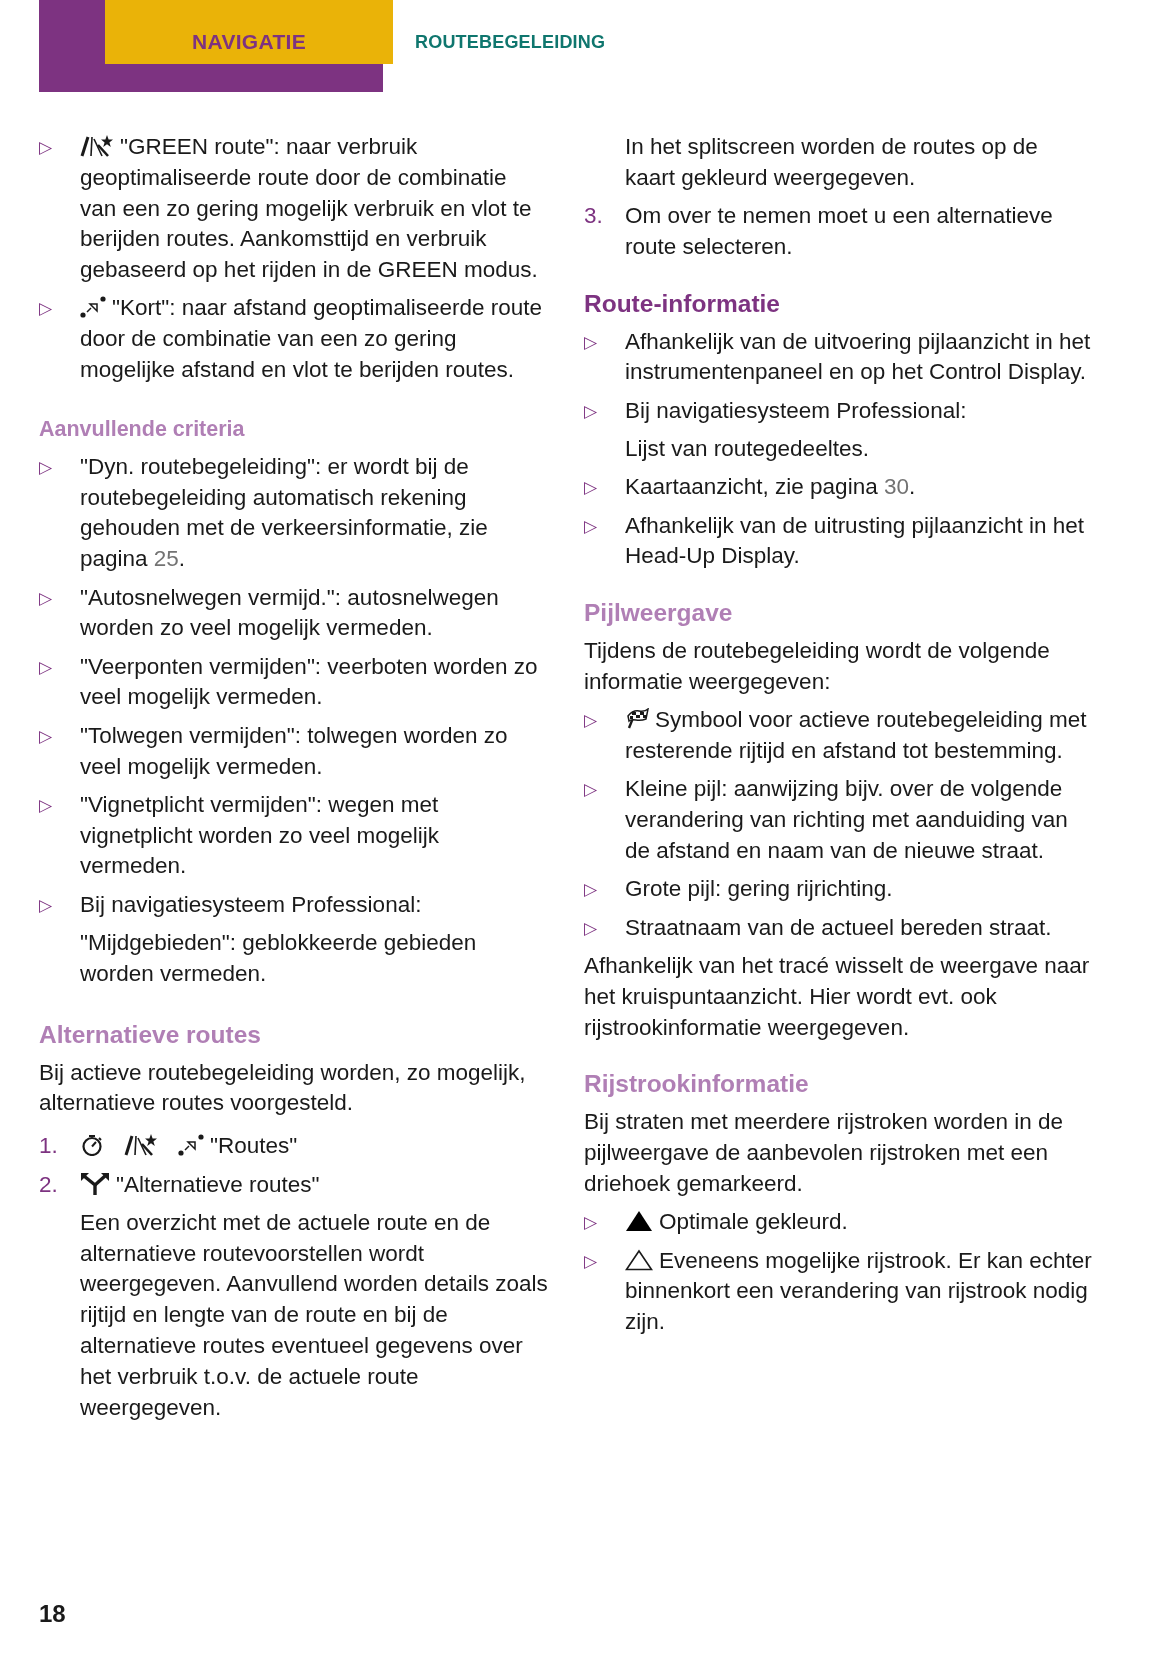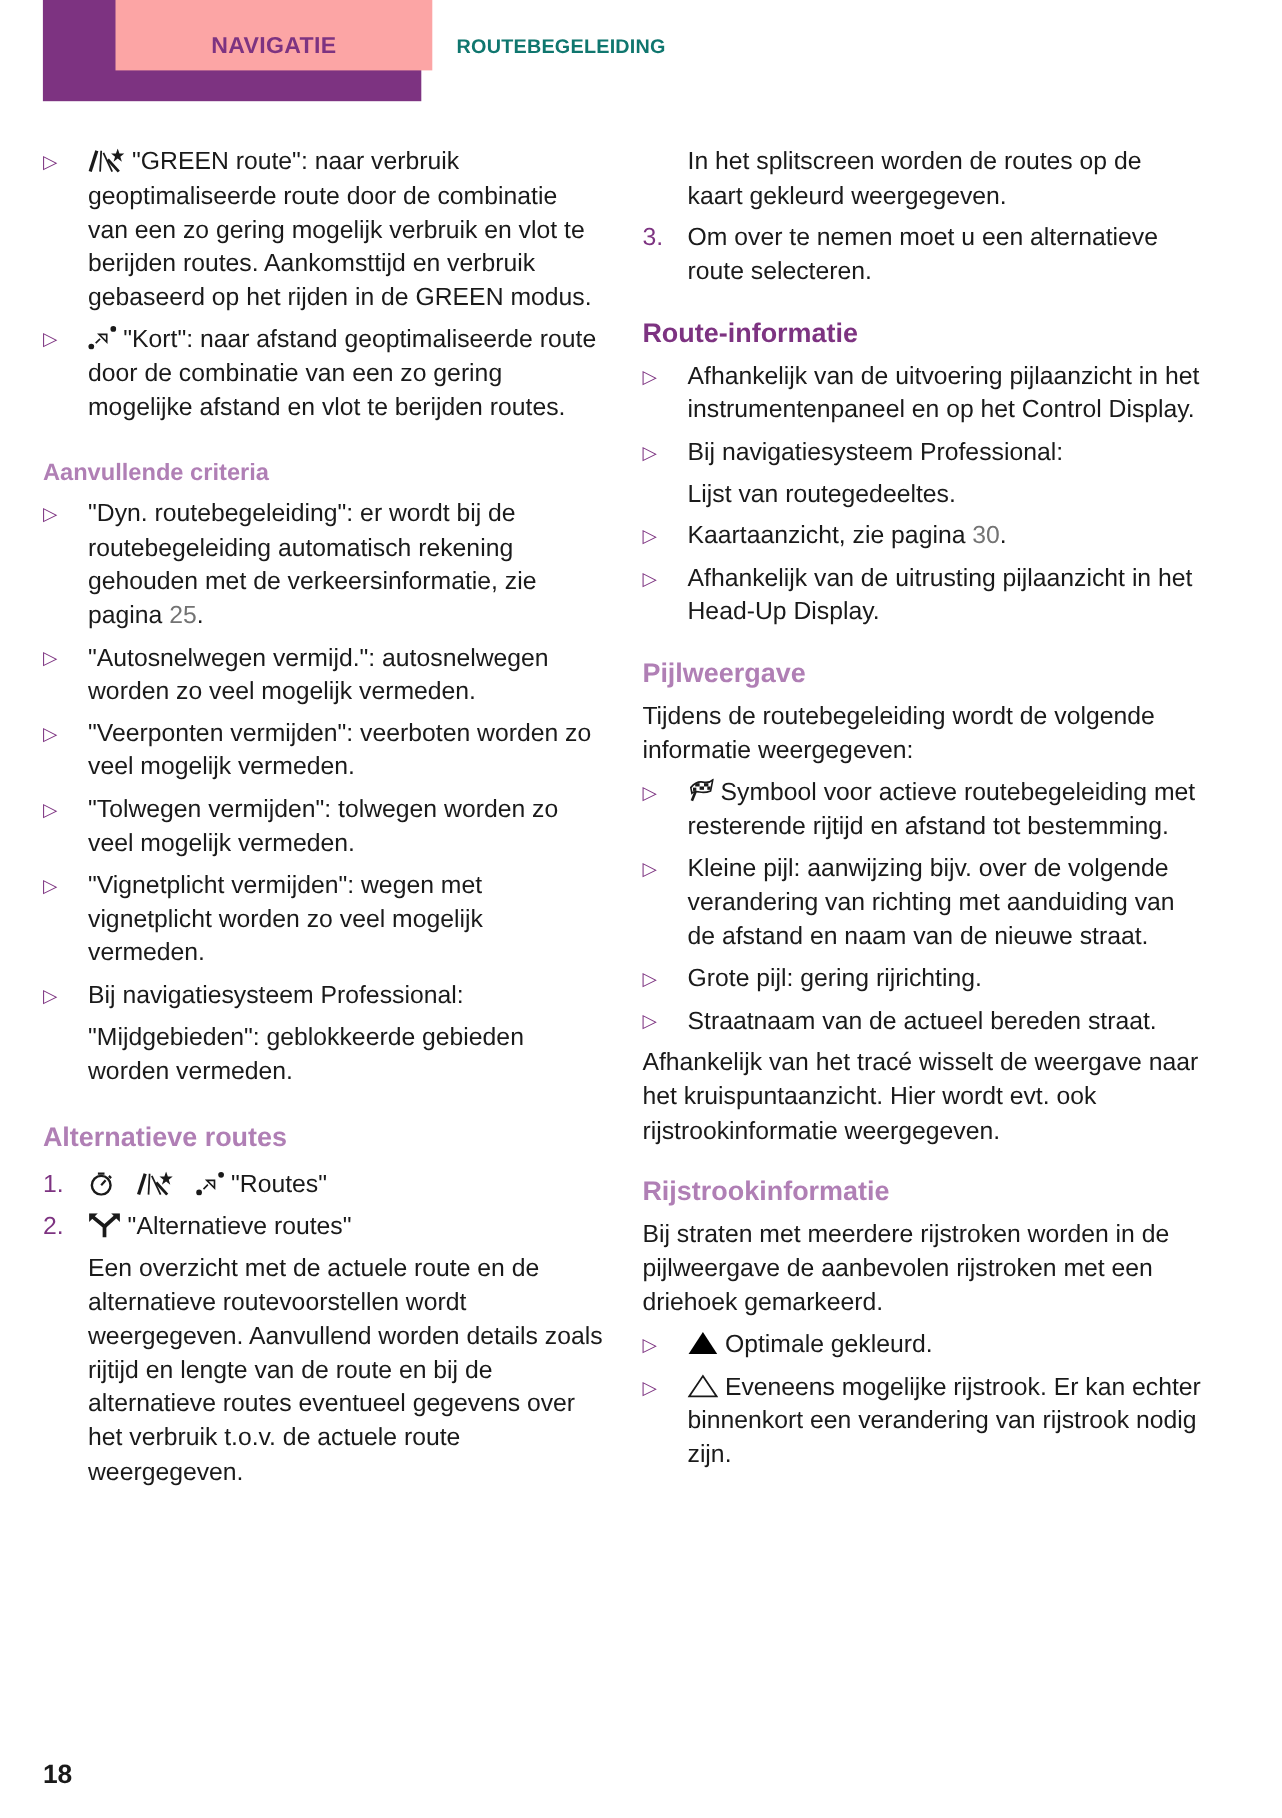--- a/index.html
+++ b/index.html
@@ -1,19 +1,19 @@
 <!DOCTYPE html>
 <html><head>
 <meta charset="utf-8">
 <style>
   html, body { margin:0; padding:0; background:#ffffff; }
   body { width:1165px; height:1653px; position:relative; overflow:hidden;
          font-family:"Liberation Sans", "DejaVu Sans", sans-serif; color:#1a1a1a; }
   .tab-frame { position:absolute; left:39px; top:0; width:344px; height:92px; background:#7d3381; }
-  .tab-inner { position:absolute; left:66px; top:0; width:288px; height:64px; background:#fca5a5;
+  .tab-inner { position:absolute; left:66px; top:0; width:288px; height:64px; background:#eab308;
                display:flex; align-items:center; justify-content:center; }
   .tab-label { color:#7d3381; font-weight:bold; font-size:21px; letter-spacing:0.3px; margin-top:20px; }
   .header-section { position:absolute; left:415px; top:32px; font-weight:bold; font-size:18px; color:#0f766e; letter-spacing:0.2px; }
 
   .col { position:absolute; top:132px; font-size:22.5px; line-height:30.8px; }
   .col-left { left:39px; width:510px; }
   .col-right { left:584px; width:510px; }
 
   .bullet { position:relative; padding-left:41px; margin-bottom:7.5px; }
   .bullet .mark { position:absolute; left:0; top:1px; color:#7d3381; font-size:17px; }
@@ -89,20 +89,21 @@
     <span class="mark">▷</span>
     <span>"Vignetplicht vermijden": wegen met vignetplicht worden zo veel mogelijk vermeden.</span>
   </div>
   <div class="bullet">
     <span class="mark">▷</span>
     <span>Bij navigatiesysteem Professional:</span>
   </div>
   <div class="cont">"Mijdgebieden": geblokkeerde gebieden worden vermeden.</div>
 
   <div class="h-sec h-light" style="margin-top:30px;">Alternatieve routes</div>
+  <div class="para">Bij actieve routebegeleiding worden, zo mogelijk, alternatieve routes voorgesteld.</div>
 
   <div class="num" style="margin-top:12px;">
     <span class="nmark">1.</span>
     <span class="ico" style="margin-right:20px;">
       <svg width="24" height="22" viewBox="0 0 24 22">
           <circle cx="12" cy="12.5" r="8.5" stroke="#1a1a1a" stroke-width="2.2" fill="none"></circle>
           <path d="M9 2 L15 2" stroke="#1a1a1a" stroke-width="2"></path>
           <path d="M12 12.5 L16 8" stroke="#1a1a1a" stroke-width="2"></path>
           <path d="M19 4 L21 6" stroke="#1a1a1a" stroke-width="2"></path>
         </svg>

